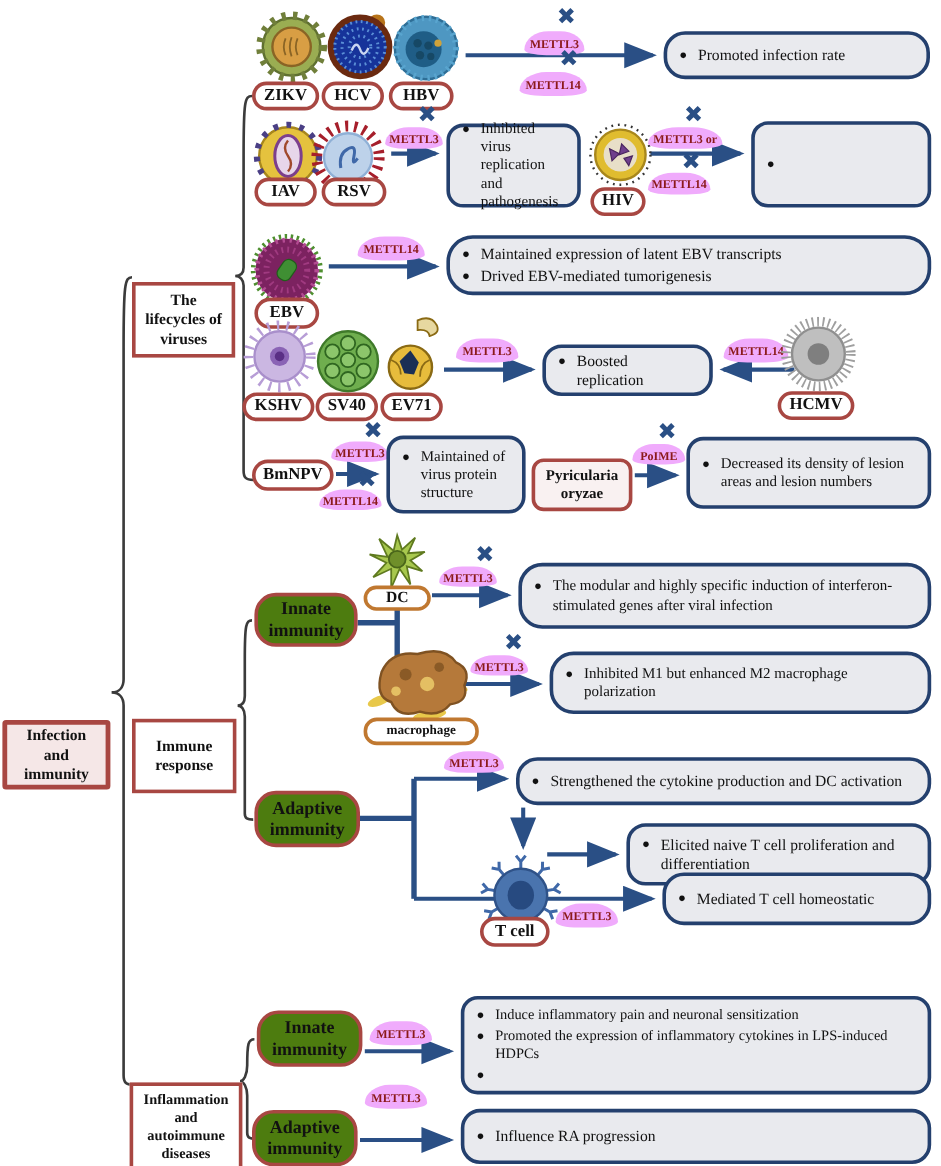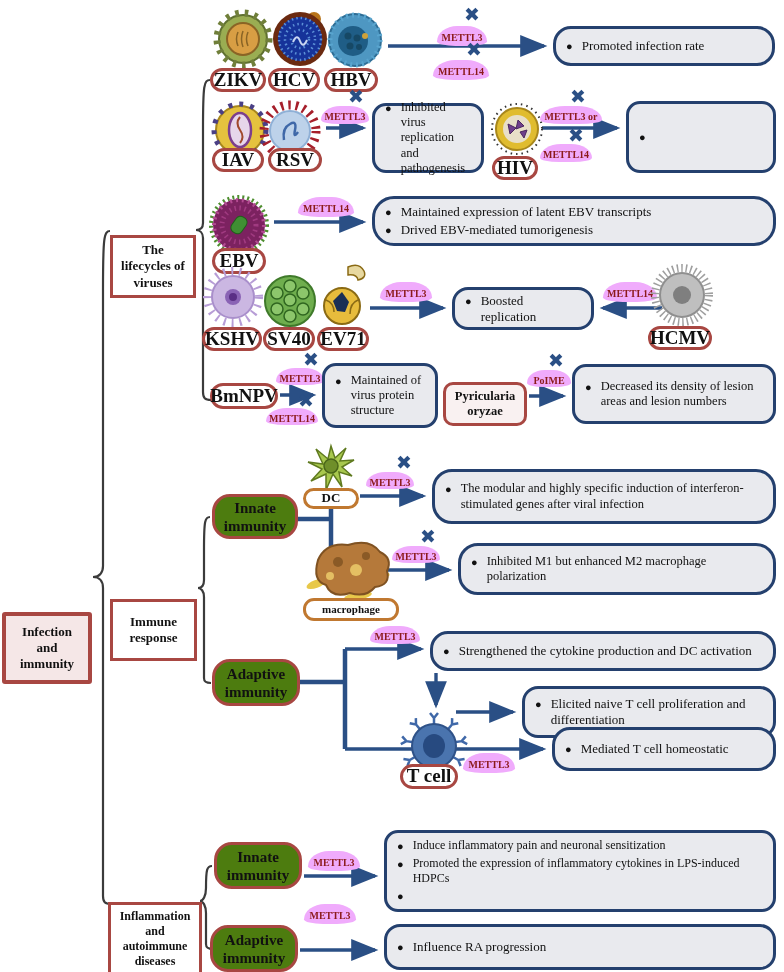--- a/index.html
+++ b/index.html
@@ -13,21 +13,21 @@
         padding:4px 10px;box-sizing:border-box;font-size:13px;line-height:1.22;}
   .obox .li{display:flex;gap:9px;align-items:flex-start;}
   .blt{font-size:11px;line-height:1.5;}
   
   .nodebox{position:absolute;background:#fff;border:3px solid #a84742;display:flex;align-items:center;
            justify-content:center;text-align:center;font-weight:700;font-size:13px;line-height:1.25;
            box-sizing:border-box;padding:2px 4px;margin-top:36px;}
   .rootbox{background:#f5e7e7;border-width:4px;border-radius:3px;}
   
   .vpill{position:absolute;background:#fff;border:3px solid #a84742;border-radius:13px;
-         display:flex;align-items:center;justify-content:center;font-weight:700;font-size:19px;
+         display:flex;align-items:center;justify-content:center;font-weight:700;font-size:14px;
          box-sizing:border-box;line-height:1.1;text-align:center;}
   .cellpill{border-color:#c07830;border-radius:11px;}
   .immpill{position:absolute;background:#4d7c0f;border:3.5px solid #a84742;border-radius:18px;
            display:flex;align-items:center;justify-content:center;text-align:center;font-weight:700;
            font-size:15px;line-height:1.2;box-sizing:border-box;}
   
   .reg{position:absolute;background:#f0abfc;border-radius:50% 50% 46% 46%/95% 95% 30% 30%;
        display:flex;align-items:center;justify-content:center;color:#8b1a1a;font-weight:700;
        font-size:10px;box-sizing:border-box;padding-top:3px;}
   .xmk{position:absolute;color:#2a4f85;font-weight:900;font-size:19px;line-height:1;
@@ -74,21 +74,21 @@
       <path d="M386,570 L449,570"></path>
       <path d="M345,649 L421,649"></path>
       <path d="M436,673 L436,705"></path>
       <path d="M456,712 L513,712"></path>
       <path d="M345,749 L543,749"></path>
       <path d="M304,876 L375,876"></path>
       <path d="M300,950 L375,950"></path>
     </g>
   </svg>
 
-  <div class="nodebox rootbox" style="left:2px;top:576px;width:90px;height:72px">Infection and immunity</div>
+  <div class="nodebox rootbox" style="left:2px;top:564px;width:90px;height:58px">Infection and immunity</div>
   <div class="nodebox" style="left:110px;top:199px;width:86px;height:63px">The lifecycles of viruses</div>
   <div class="nodebox" style="left:110px;top:563px;width:87px;height:62px">Immune response</div>
   <div class="nodebox smaller" style="left:108px;top:866px;width:94px;height:74px">Inflammation and autoimmune diseases</div>
 
   <svg class="abs" style="left:212px;top:8px" width="62" height="62" viewBox="0 0 62 62">
     <circle cx="31" cy="31" r="24" fill="#9aad52" stroke="#5f7030" stroke-width="2"></circle>
     <circle cx="31" cy="31" r="26" fill="none" stroke="#707f3a" stroke-width="7" stroke-dasharray="3.5 6"></circle>
     <circle cx="31" cy="31" r="16" fill="#d89e44" stroke="#8a6425" stroke-width="2"></circle>
     <path d="M26,24 q-3,7 0,14 M31,23 q-3,8 0,16 M36,24 q-3,7 0,14" stroke="#8a6425" stroke-width="1.5" fill="none"></path>
   </svg>

